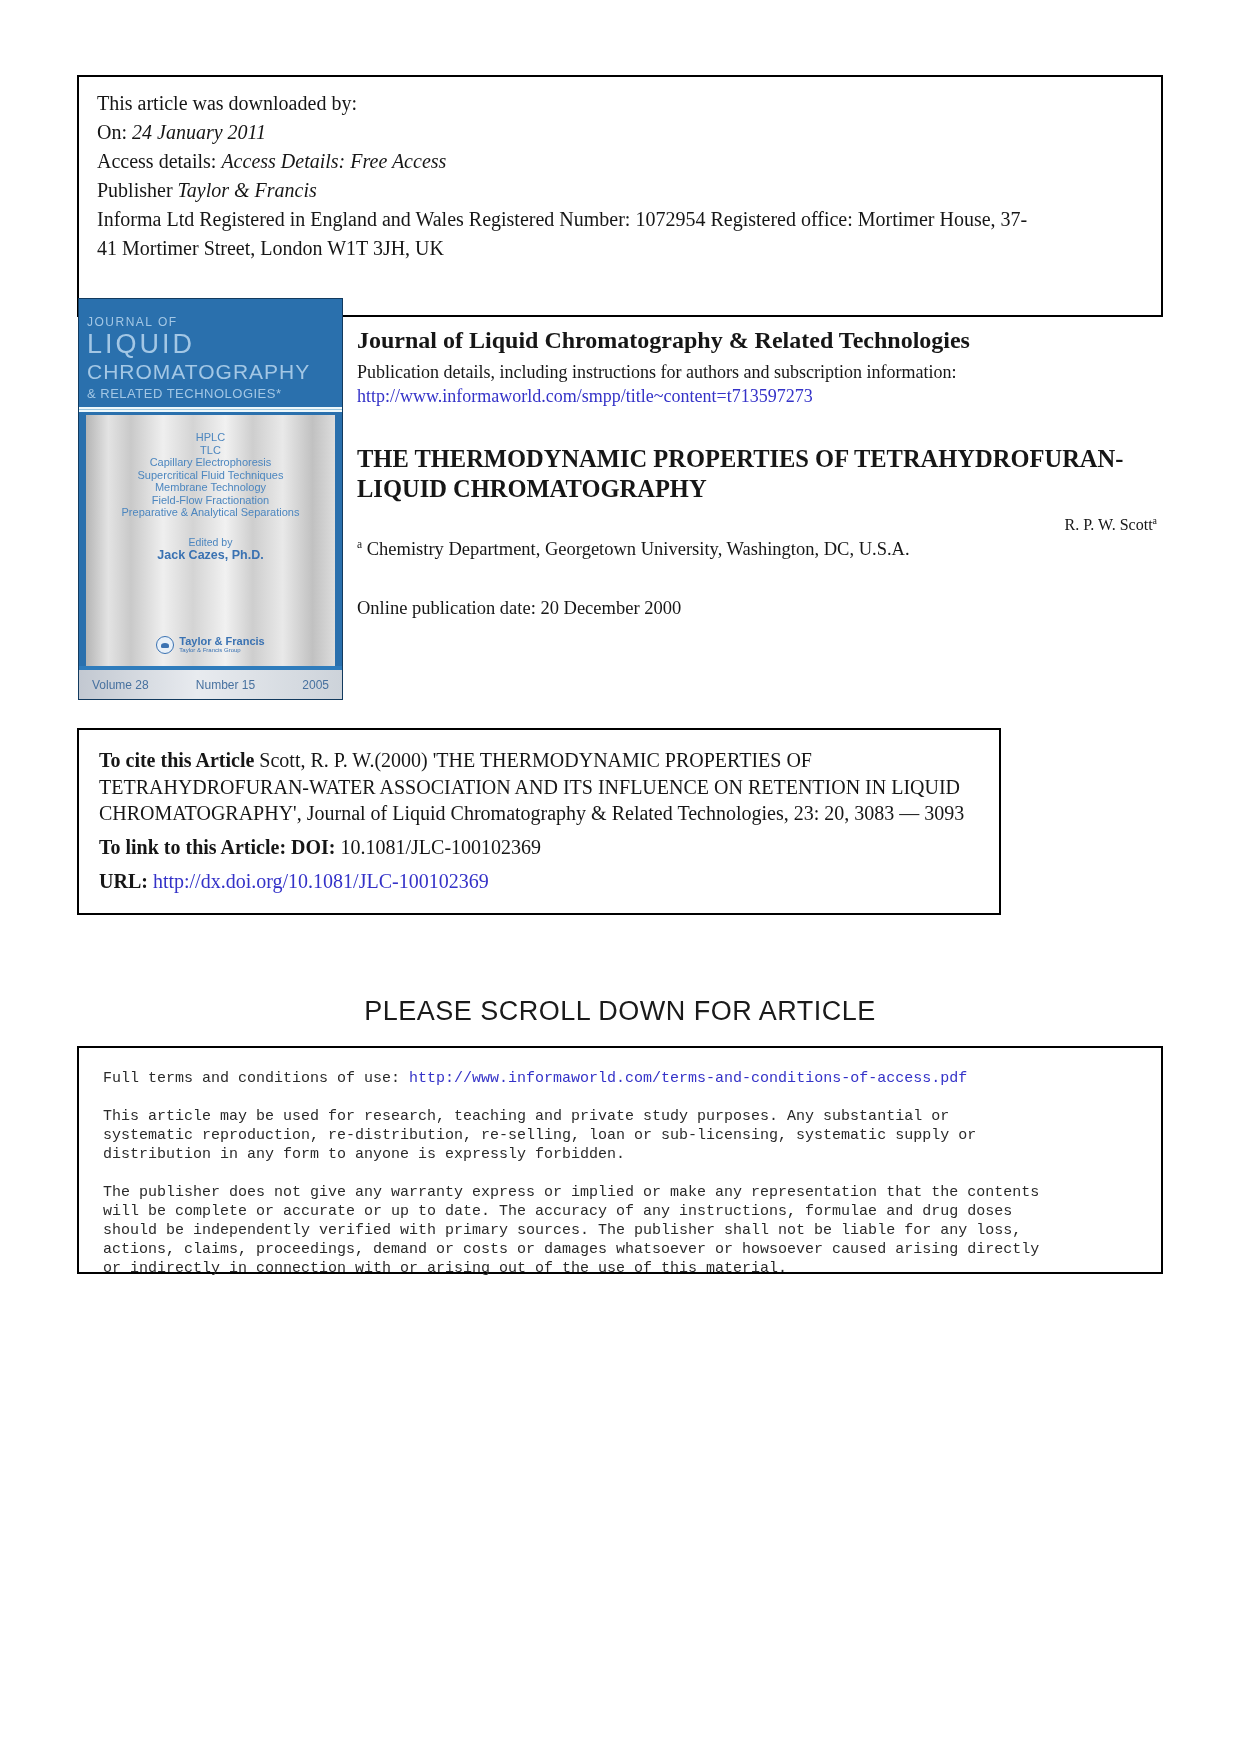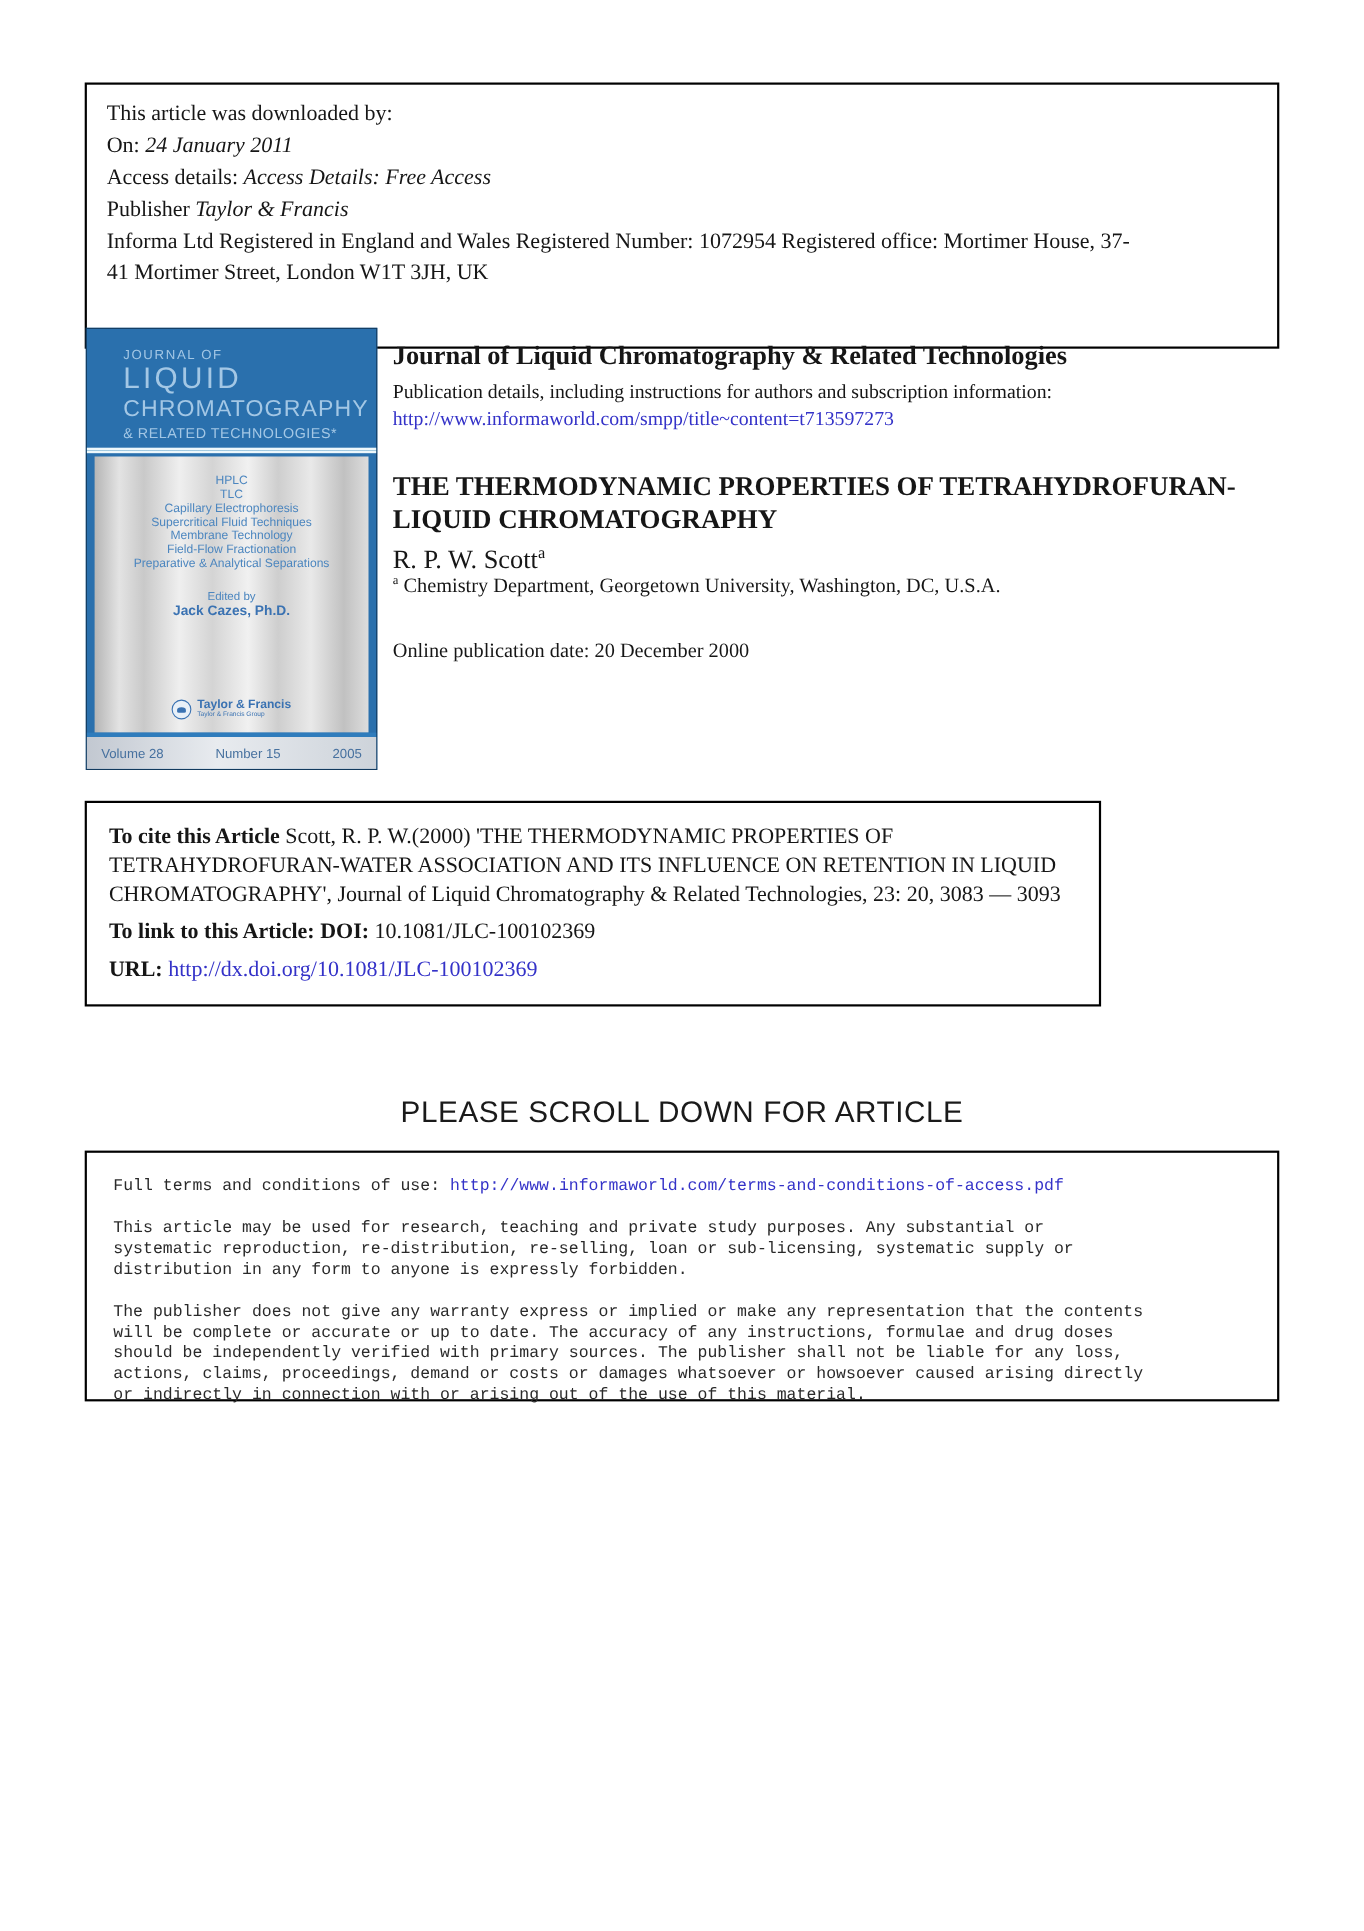--- a/index.html
+++ b/index.html
@@ -10,21 +10,21 @@
   .download-box{position:absolute;left:77px;top:75px;width:1086px;height:242px;
     border:2px solid #000;box-sizing:border-box;padding:12px 18px;
     font-size:20px;line-height:29px;}
   .download-box i{font-style:italic;}
 
   
   .cover{position:absolute;left:78px;top:298px;width:265px;height:402px;
     background:#2a70ad;border:1px solid #123a5e;box-sizing:border-box;
     display:flex;flex-direction:column;font-family:"Liberation Sans",sans-serif;
     filter:blur(0.3px);}
-  .cover-masthead{height:108px;padding:16px 0 0 33px;box-sizing:border-box;color:#a3c7e5;}
+  .cover-masthead{height:108px;padding:16px 0 0 8px;box-sizing:border-box;color:#a3c7e5;}
   .cover-m1{font-size:12px;letter-spacing:1.5px;}
   .cover-m2{font-size:27px;letter-spacing:3px;line-height:30px;}
   .cover-m3{font-size:21px;letter-spacing:1px;line-height:26px;}
   .cover-m4{font-size:13px;letter-spacing:0.5px;line-height:18px;}
   .cover-sep{height:5px;background:linear-gradient(#eef8fb 40%,#9cc6de 50%,#eef8fb 60%);}
   .cover-image{flex:1;margin:3px 7px 0 7px;
     background:linear-gradient(90deg,#b5b5b5 0%,#e3e3e3 9%,#c9c9c9 18%,#efefef 31%,#d4d4d4 43%,#f1f1f1 56%,#cecece 67%,#e9e9e9 79%,#c1c1c1 91%,#dddddd 100%);
     display:flex;flex-direction:column;align-items:center;text-align:center;color:#4c86bf;}
   .cover-topics{margin-top:16px;font-size:11px;line-height:12.5px;}
   .cover-edited{margin-top:17px;font-size:10.5px;color:#4c86bf;}
@@ -35,27 +35,27 @@
   .tf-circle::after{content:"";width:8px;height:5px;background:#3a72b2;border-radius:50% 50% 20% 20%;}
   .tf-text{text-align:left;color:#3a72b2;}
   .tf-name{font-size:11px;font-weight:bold;line-height:11px;}
   .tf-sub{font-size:6px;line-height:7px;}
   .cover-line{height:4px;background:#2f7cbc;}
   .cover-footer{height:29px;background:linear-gradient(90deg,#c2c8d1,#e8ebef 45%,#cdd3da);
     display:flex;align-items:center;justify-content:space-between;padding:0 13px;
     color:#47719f;font-size:12px;}
 
   
-  .head-col{position:absolute;left:357px;top:310px;width:800px;}
+  .head-col{position:absolute;left:357px;top:326px;width:800px;}
   .journal-title{font-size:24px;font-weight:bold;line-height:28px;}
   .journal-sub{font-size:18px;line-height:22px;margin-top:7px;}
   .link{color:#3432c8;text-decoration:none;}
   .journal-link{font-size:18px;line-height:22px;margin-top:2px;}
   .article-title{margin-top:37px;font-size:24.5px;font-weight:bold;line-height:30px;}
-  .author-line{margin-top:9px;font-size:24px;line-height:24px;}
+  .author-line{margin-top:9px;font-size:16px;line-height:24px;text-align:right;}
   .affil-line{font-size:18.5px;line-height:24px;}
   sup{font-size:62%;vertical-align:super;line-height:0;}
   .pubdate-line{margin-top:37px;font-size:18.5px;}
 
   
   .cite-box{position:absolute;left:77px;top:716px;width:924px;box-sizing:border-box;
     border:2px solid #000;padding:17px 20px 18px 20px;font-size:20px;line-height:26.5px;margin-top:12px;}
   .cite-box .b{font-weight:bold;}
   .cite-p2{margin-top:7px;}
   .cite-p3{margin-top:8px;}

